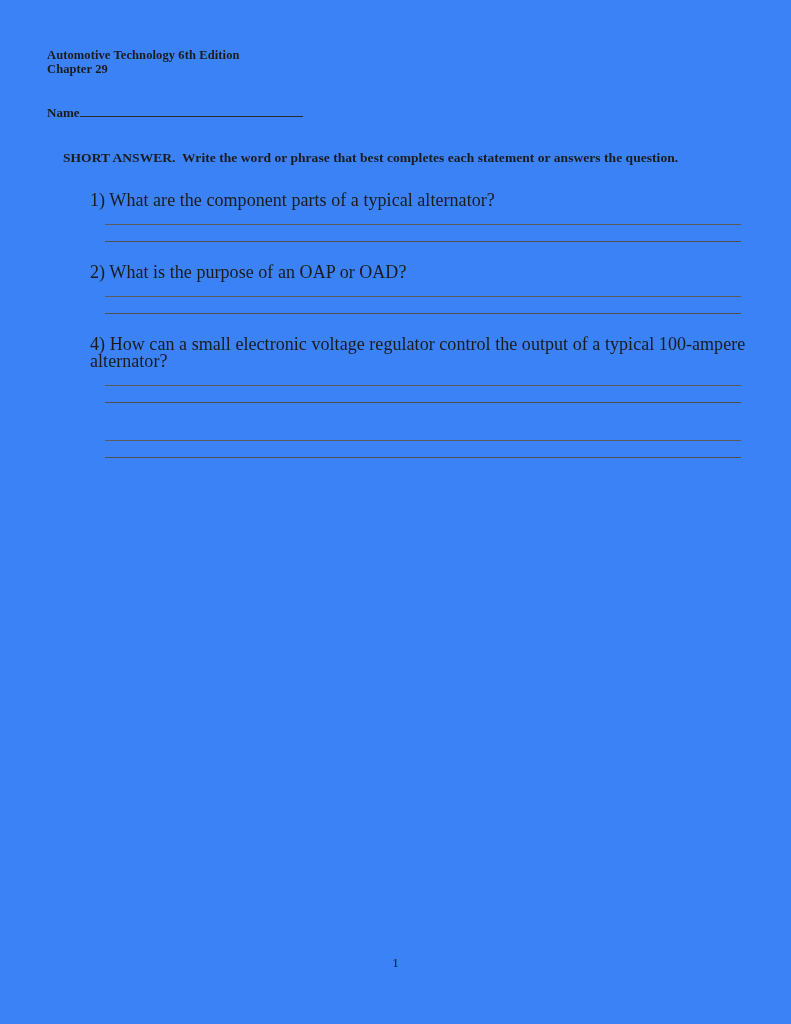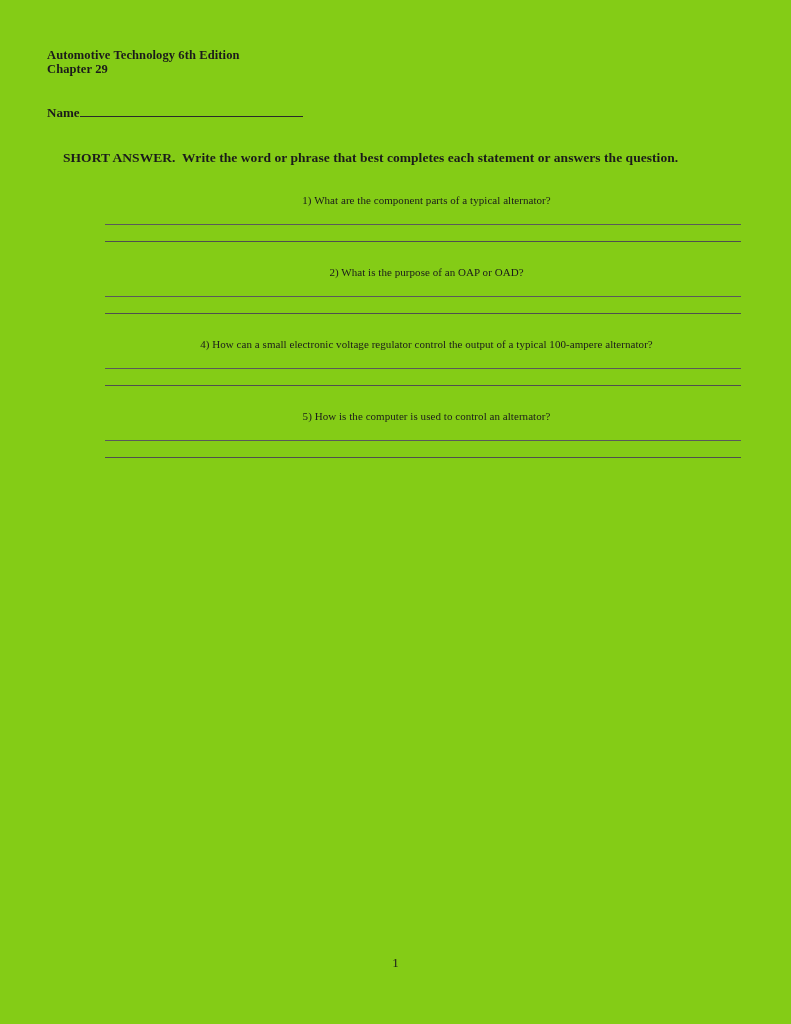--- a/index.html
+++ b/index.html
@@ -4,21 +4,21 @@
 <style>
   html, body {
     margin: 0;
     padding: 0;
     background: #ffffff;
   }
   .page {
     position: relative;
     width: 791px;
     height: 1024px;
-    background: #84cc16;
+    background: #3b82f6;
     font-family: "Liberation Serif", "DejaVu Serif", serif;
     color: #1b1b1b;
     box-sizing: border-box;
     padding: 48px 28px 0 47px;
     overflow: hidden;
   }
   .doc-header p {
     margin: 0;
     font-size: 12.5px;
     font-weight: bold;
@@ -49,24 +49,23 @@
     letter-spacing: 0.05px;
   }
   .questions {
     margin-top: 27px;
   }
   .question {
     margin: 0 0 22px 0;
   }
   .q-text {
     margin: 0 0 0 43px;
-    font-size: 11px;
+    font-size: 18px;
     line-height: 17px;
     letter-spacing: 0.05px;
-    text-align: center;
   }
   .answer-line {
     margin-left: 58px;
     width: 636px;
     height: 15px;
     border-bottom: 1.5px solid #5a5a5a;
   }
   .answer-line.second {
     height: 16px;
     border-bottom: 1.3px solid #4f4f4f;
@@ -112,21 +111,20 @@
     </div>
 
 
     <div class="question">
       <p class="q-text"><span>4)</span> <span>How can a small electronic voltage regulator control the output of a typical 100-ampere alternator?</span></p>
       <div class="answer-line first"></div>
       <div class="answer-line second"></div>
     </div>
 
     <div class="question">
-      <p class="q-text"><span>5)</span> <span>How is the computer is used to control an alternator?</span></p>
       <div class="answer-line first"></div>
       <div class="answer-line second"></div>
     </div>
 
   </div>
 
   <p class="page-number">1</p>
 
 </div>
 

